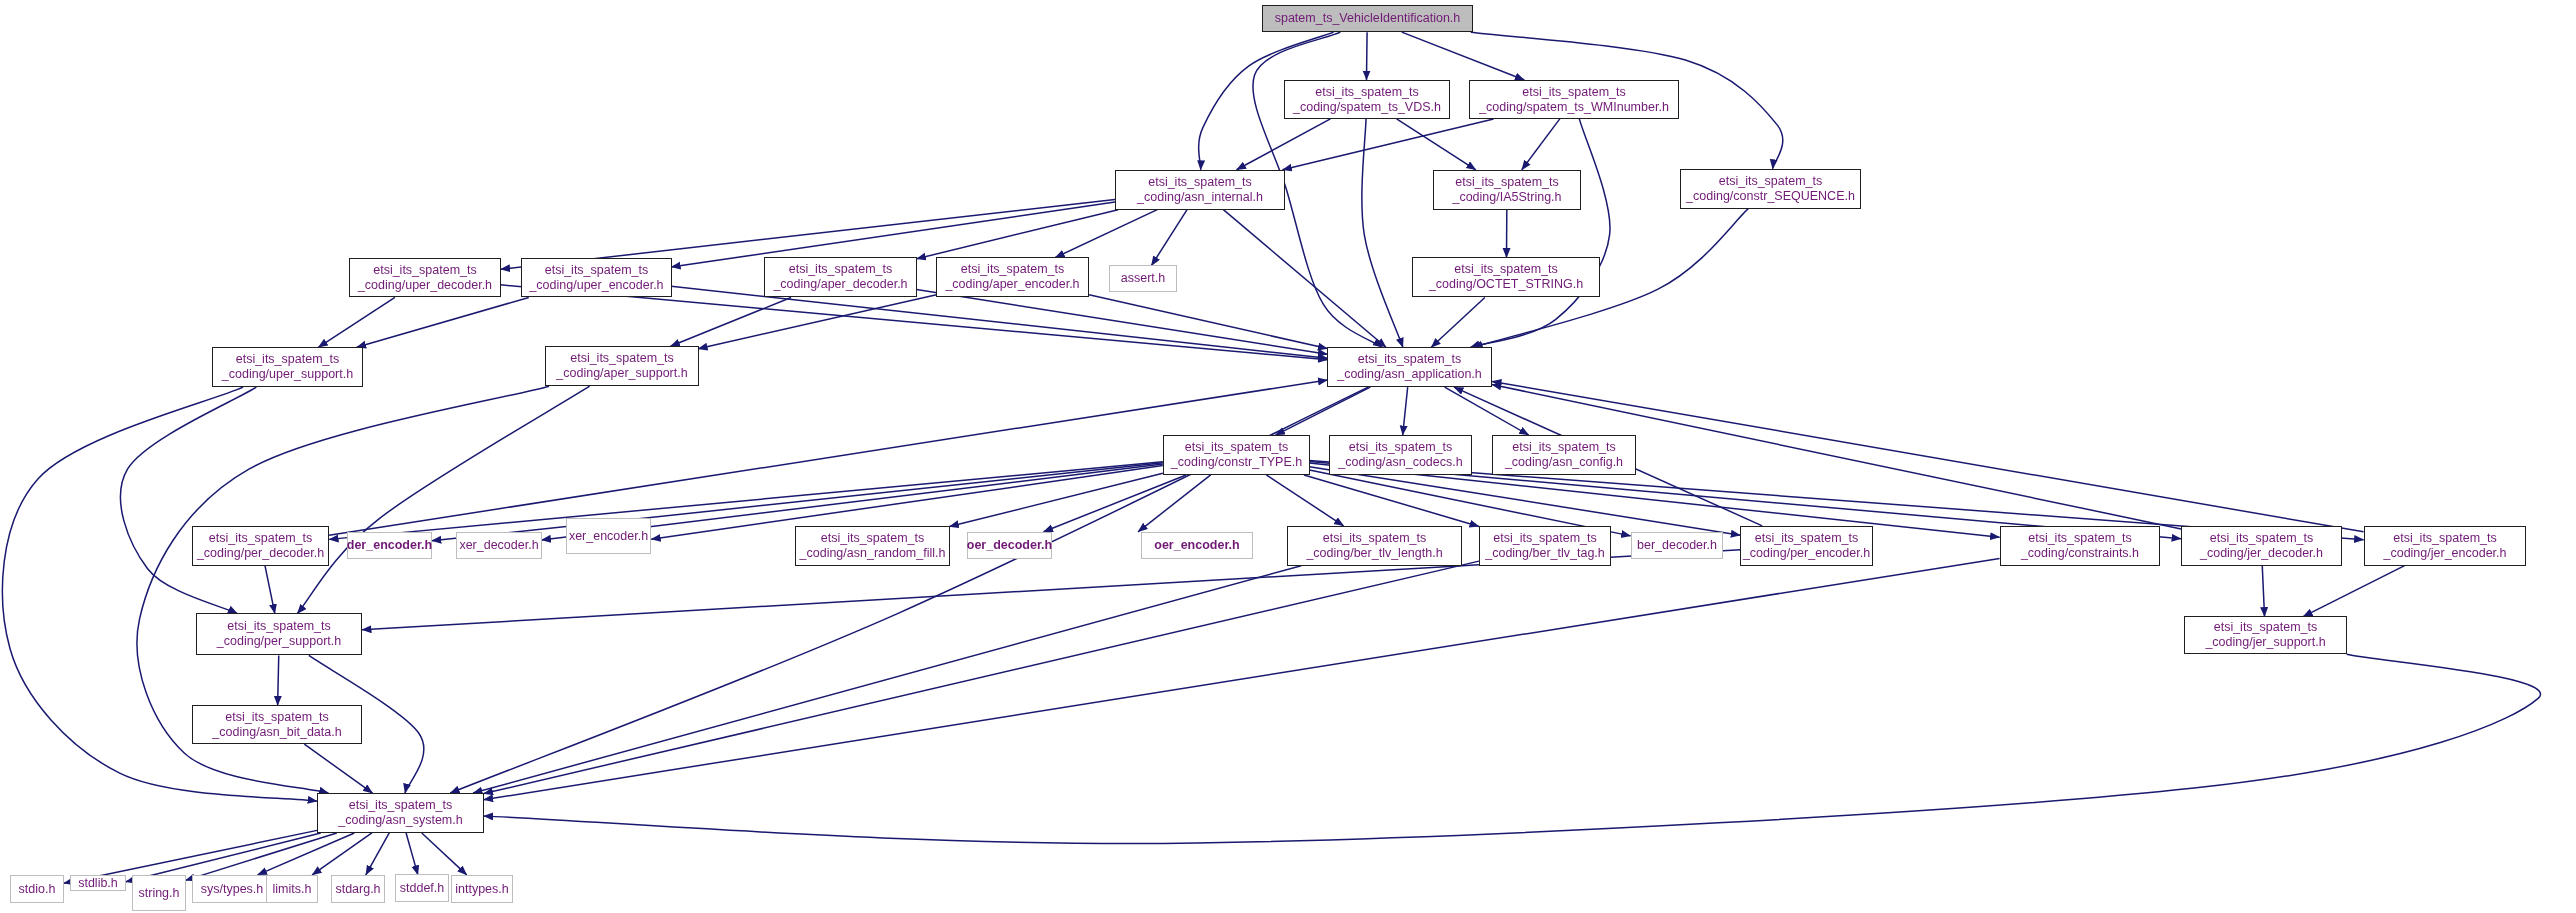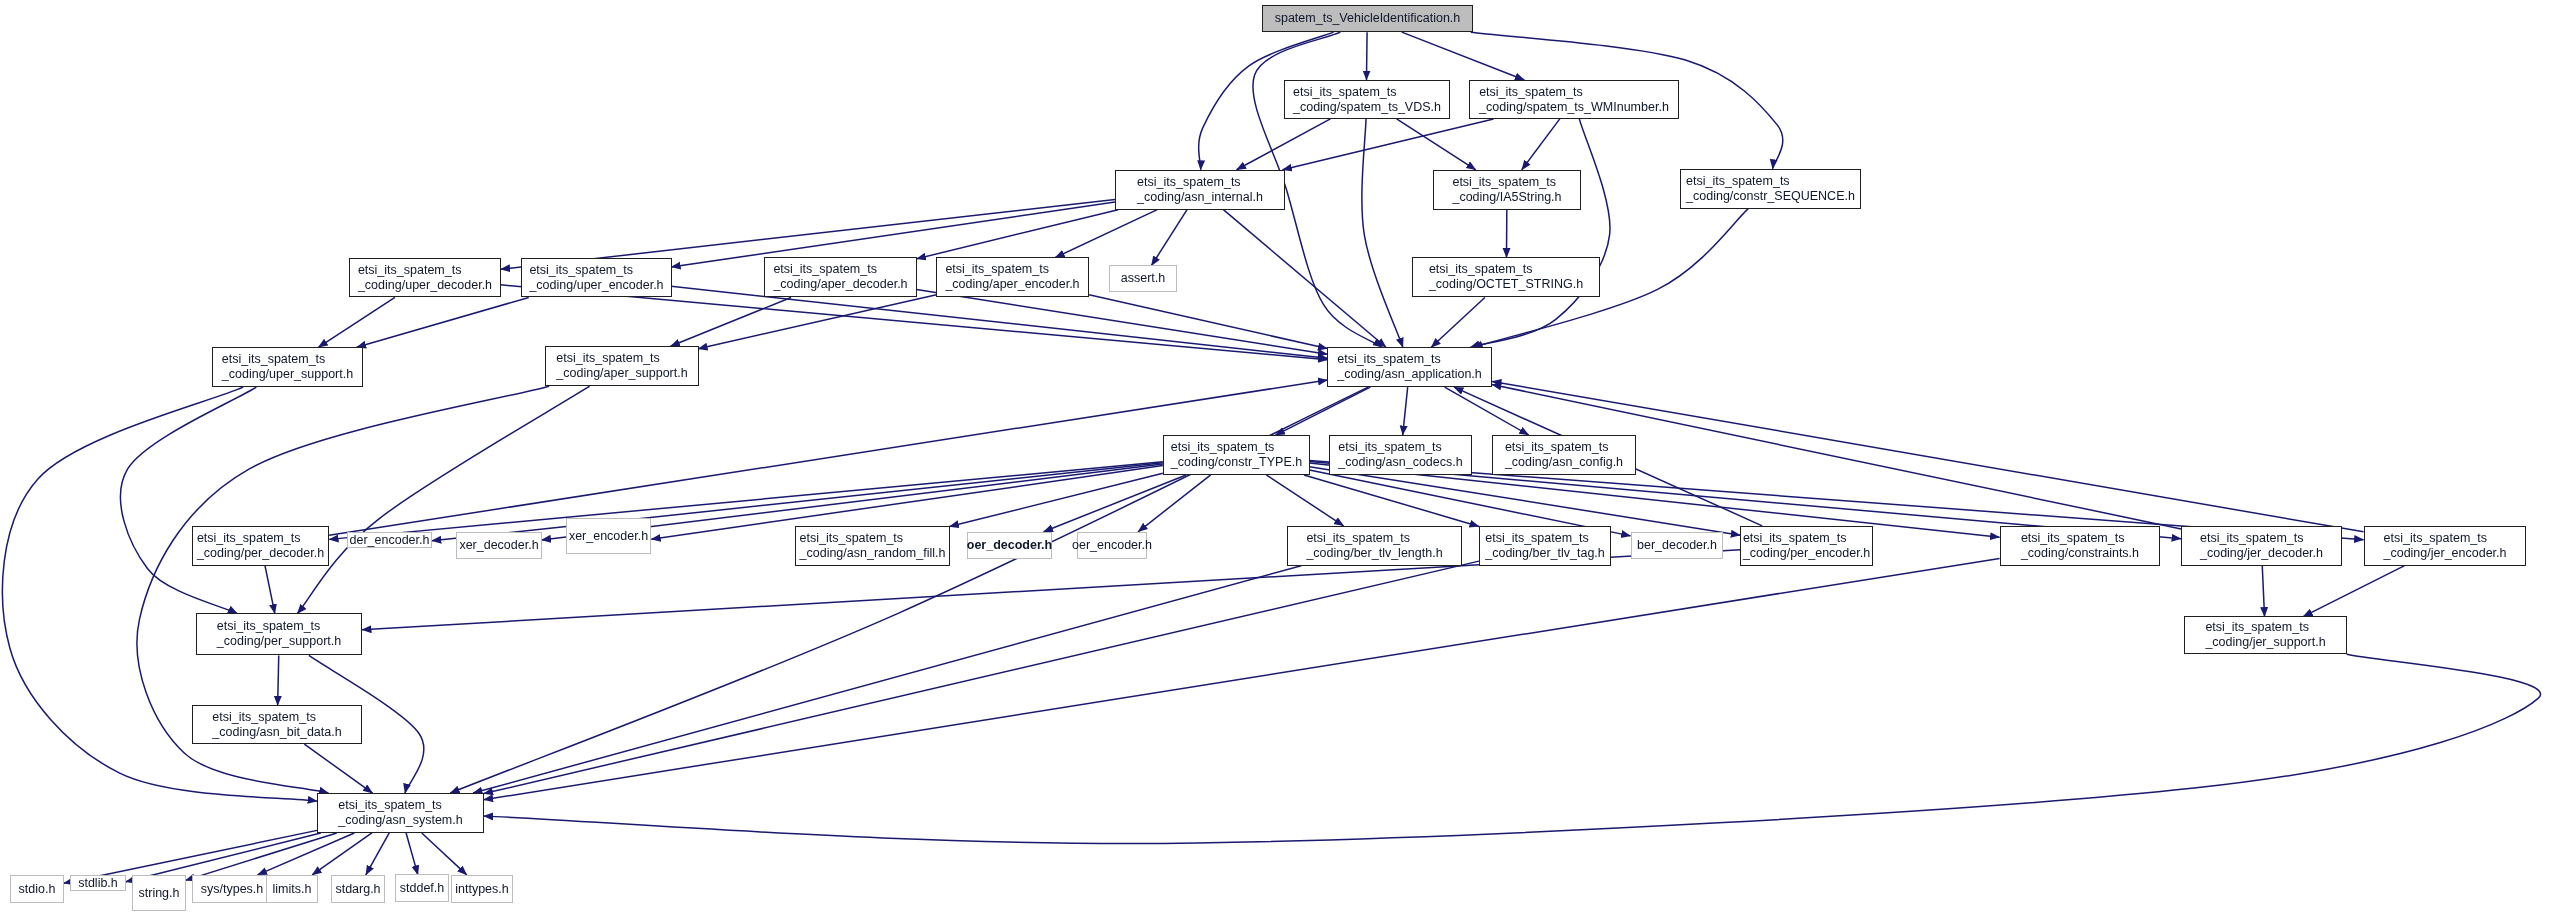--- a/index.html
+++ b/index.html
@@ -6,21 +6,21 @@
   body{
     width:2576px;height:914px;position:relative;background:#ffffff;overflow:hidden;
     font-family:"Liberation Sans",sans-serif;
   }
   #graph{position:absolute;inset:0;width:2576px;height:914px;}
   #edges{position:absolute;left:0;top:0;width:2576px;height:914px;}
   .node{
     position:absolute;box-sizing:border-box;
     display:flex;align-items:center;justify-content:center;
     background:#ffffff;border:1px solid var(--node-border,#1f1f1f);
-    color:#0f172a;text-align:left;
+    color:#701a75;text-align:center;
     font:12.5px/1.2 "Liberation Sans",sans-serif;
     white-space:pre-line;z-index:2;
   }
   .node.leaf{border-color:var(--leaf-border,#bdbdbd);}
   .node.root{background:var(--root-fill,#bdbdbd);}
   .node span{pointer-events:none;}
   path.edge{stroke:var(--edge,#191970);fill:none;stroke-width:1.5;}
 </style>
 </head>
 <body style="background: rgb(255, 255, 255);">
@@ -135,27 +135,27 @@
     <div class="node" style="left: 1327px; top: 347px; width: 165px; height: 40px;"><span>etsi_its_spatem_ts
 _coding/asn_application.h</span></div>
     <div class="node" style="left: 1163px; top: 435px; width: 147px; height: 40px;"><span>etsi_its_spatem_ts
 _coding/constr_TYPE.h</span></div>
     <div class="node" style="left: 1329px; top: 435px; width: 143px; height: 40px;"><span>etsi_its_spatem_ts
 _coding/asn_codecs.h</span></div>
     <div class="node" style="left: 1492px; top: 435px; width: 144px; height: 40px;"><span>etsi_its_spatem_ts
 _coding/asn_config.h</span></div>
     <div class="node" style="left: 192px; top: 526px; width: 137px; height: 40px;"><span>etsi_its_spatem_ts
 _coding/per_decoder.h</span></div>
-    <div class="node leaf" style="left: 347px; top: 532px; width: 85px; height: 16px;"><span>der_encoder.h</span></div>
+    <div class="node leaf" style="left: 347px; top: 532px; width: 85px; height: 27px; font-weight: bold;"><span>der_encoder.h</span></div>
     <div class="node leaf" style="left: 456px; top: 532px; width: 86px; height: 27px;"><span>xer_decoder.h</span></div>
     <div class="node leaf" style="left: 566px; top: 518px; width: 85px; height: 36px;"><span>xer_encoder.h</span></div>
     <div class="node" style="left: 795px; top: 526px; width: 155px; height: 40px;"><span>etsi_its_spatem_ts
 _coding/asn_random_fill.h</span></div>
     <div class="node leaf" style="left: 967px; top: 532px; width: 85px; height: 27px; font-weight: bold;"><span>oer_decoder.h</span></div>
-    <div class="node leaf" style="left: 1077px; top: 532px; width: 70px; height: 27px;"><span>oer_encoder.h</span></div>
+    <div class="node leaf" style="left: 1141px; top: 532px; width: 112px; height: 27px; font-weight: bold;"><span>oer_encoder.h</span></div>
     <div class="node" style="left: 1287px; top: 526px; width: 175px; height: 40px;"><span>etsi_its_spatem_ts
 _coding/ber_tlv_length.h</span></div>
     <div class="node" style="left: 1479px; top: 526px; width: 132px; height: 40px;"><span>etsi_its_spatem_ts
 _coding/ber_tlv_tag.h</span></div>
     <div class="node leaf" style="left: 1631px; top: 532px; width: 92px; height: 27px;"><span>ber_decoder.h</span></div>
     <div class="node" style="left: 1740px; top: 526px; width: 133px; height: 40px;"><span>etsi_its_spatem_ts
 _coding/per_encoder.h</span></div>
     <div class="node" style="left: 2000px; top: 526px; width: 160px; height: 40px;"><span>etsi_its_spatem_ts
 _coding/constraints.h</span></div>
     <div class="node" style="left: 2181px; top: 526px; width: 161px; height: 40px;"><span>etsi_its_spatem_ts

